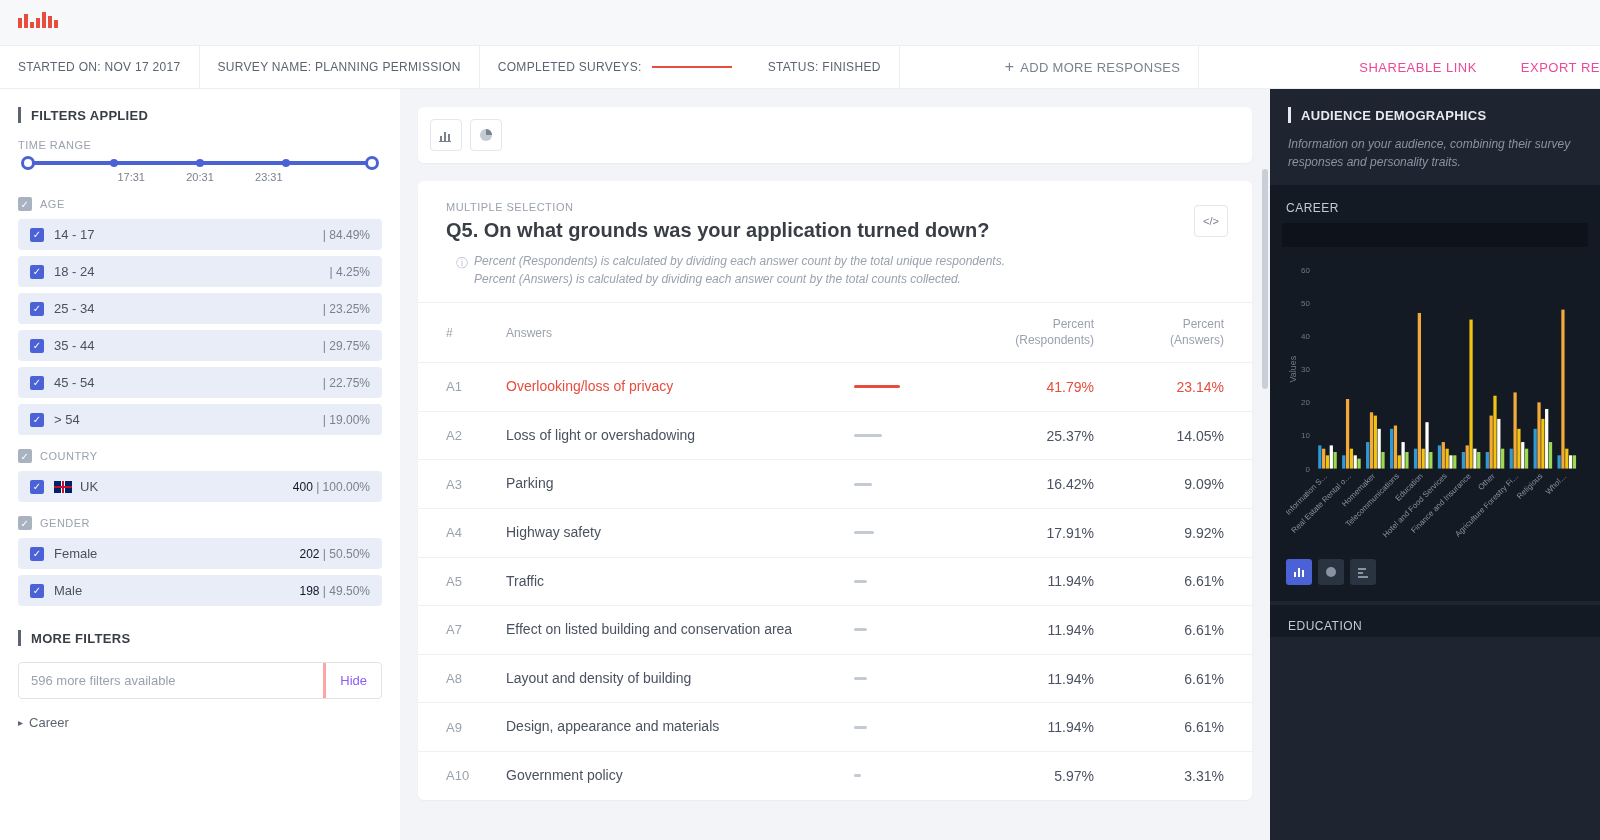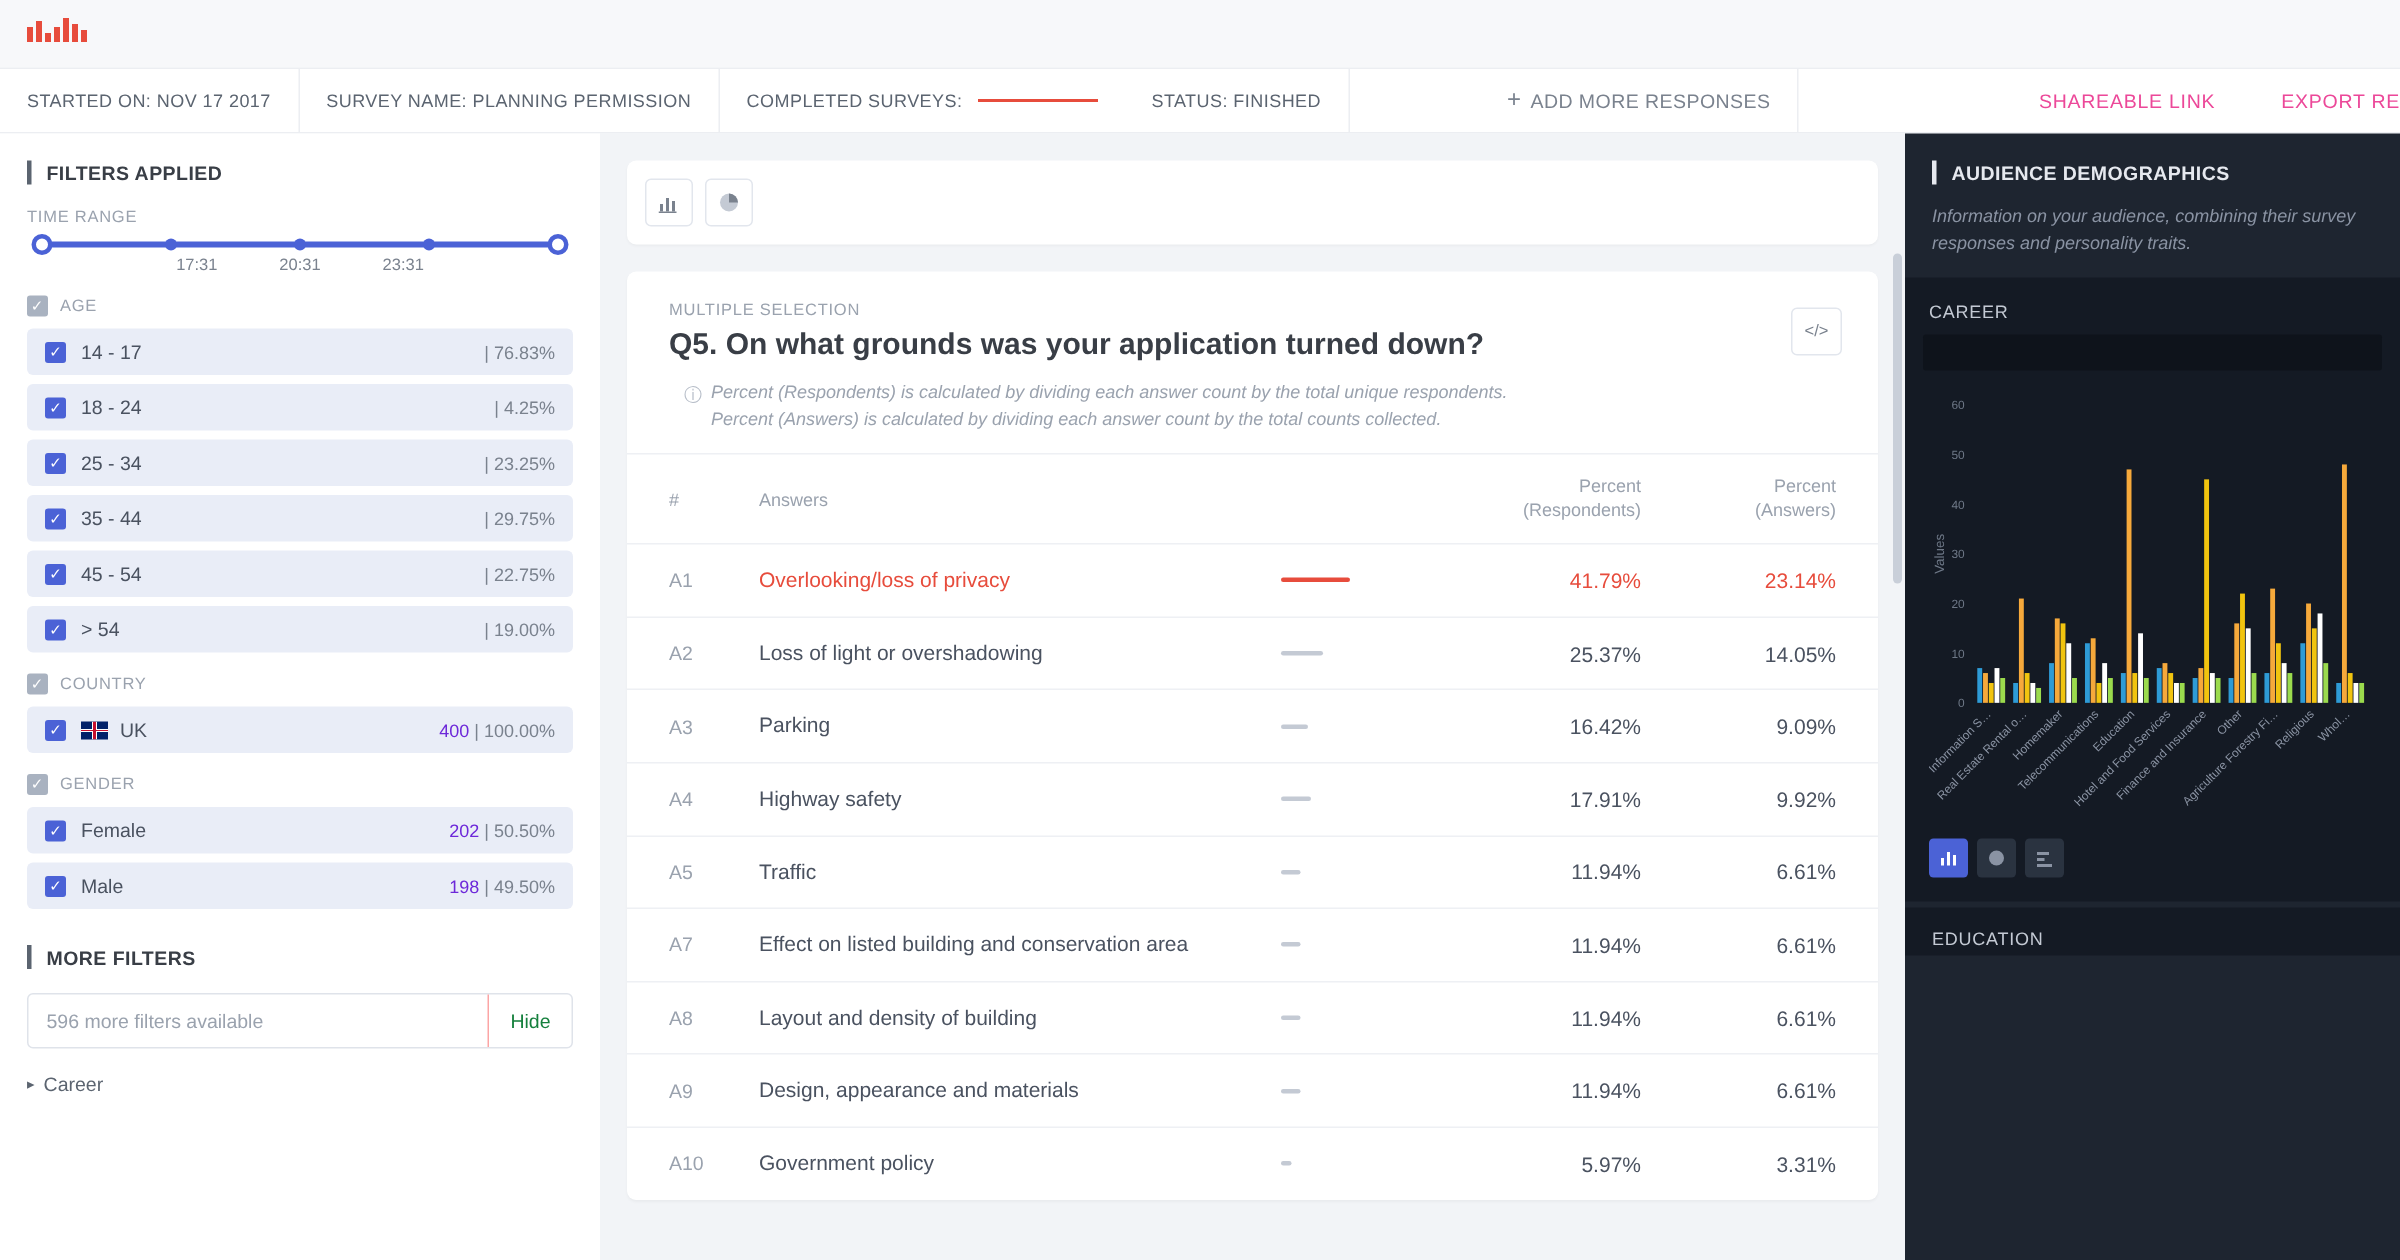--- a/index.html
+++ b/index.html
@@ -41,27 +41,27 @@
 
 .group-label { display: flex; align-items: center; font-size: 11px; color: #9aa2ae; letter-spacing: .5px; margin: 14px 0 8px; }
 .group-label .chk { margin-right: 8px; }
 .chk { width: 14px; height: 14px; border-radius: 2px; background: #a9b2c0; display: inline-flex; align-items: center; justify-content: center; color: #fff; font-size: 10px; }
 .chk.blue { background: #4b62d6; }
 .filter-row { display: flex; align-items: center; background: #e9edf7; border-radius: 4px; padding: 8px 12px; margin-bottom: 6px; }
 .filter-row .chk { margin-right: 10px; flex-shrink: 0; }
 .filter-row .flag { margin-right: 8px; }
 .filter-row .label { flex: 1; color: #4a5260; font-size: 13px; }
 .filter-row .stat { color: #7a828e; font-size: 12px; }
-.filter-row .stat .count-dim { color: #6d28d9; }
+.filter-row .stat .count-dim { color: #0f172a; }
 
 .more-filters { margin-top: 24px; }
 .more-filters-box { display: flex; border: 1px solid #dfe3ea; border-radius: 4px; margin-top: 12px; }
 .more-filters-box input { flex: 1; border: none; padding: 10px 12px; font-size: 13px; background: transparent; color: #7a828e; }
 .more-filters-box input::placeholder { color: #9aa2ae; }
-.more-filters-box button { border: none; border-left: 1px solid #fca5a5; background: transparent; padding: 0 14px; font-size: 13px; color: #15803d; cursor: pointer; }
+.more-filters-box button { border: none; border-left: 3px solid #fca5a5; background: transparent; padding: 0 14px; font-size: 13px; color: #8b5cf6; cursor: pointer; }
 .career-expand { display: flex; align-items: center; font-size: 13px; color: #5b6470; margin-top: 16px; }
 .career-expand .tri { margin-right: 6px; font-size: 10px; }
 
 
 .card { background: #fff; border-radius: 6px; box-shadow: 0 1px 2px rgba(0,0,0,.04); margin-bottom: 18px; }
 .toolbar { display: flex; gap: 8px; padding: 12px; }
 .tool-btn { width: 32px; height: 32px; border: 1px solid #e2e6ed; border-radius: 4px; display: flex; align-items: center; justify-content: center; color: #7a828e; cursor: pointer; background: #fff; }
 .q-header { padding: 20px 28px 14px; position: relative; }
 .q-type { font-size: 11px; color: #9aa2ae; letter-spacing: .5px; margin-bottom: 6px; }
 .q-title { font-size: 20px; font-weight: 700; color: #393e46; margin-bottom: 10px; }
@@ -166,21 +166,21 @@
     </div>
 
     <div class="group-label">
       <span class="chk">✓</span>
       <span>AGE</span>
     </div>
     <div id="age-rows">
         <div class="filter-row">
           <span class="chk blue">✓</span>
           <span class="label">14 - 17</span>
-          <span class="stat">| 76.83%</span>
+          <span class="stat">| 84.49%</span>
         </div>
         <div class="filter-row">
           <span class="chk blue">✓</span>
           <span class="label">18 - 24</span>
           <span class="stat">| 4.25%</span>
         </div>
         <div class="filter-row">
           <span class="chk blue">✓</span>
           <span class="label">25 - 34</span>
           <span class="stat">| 23.25%</span>

